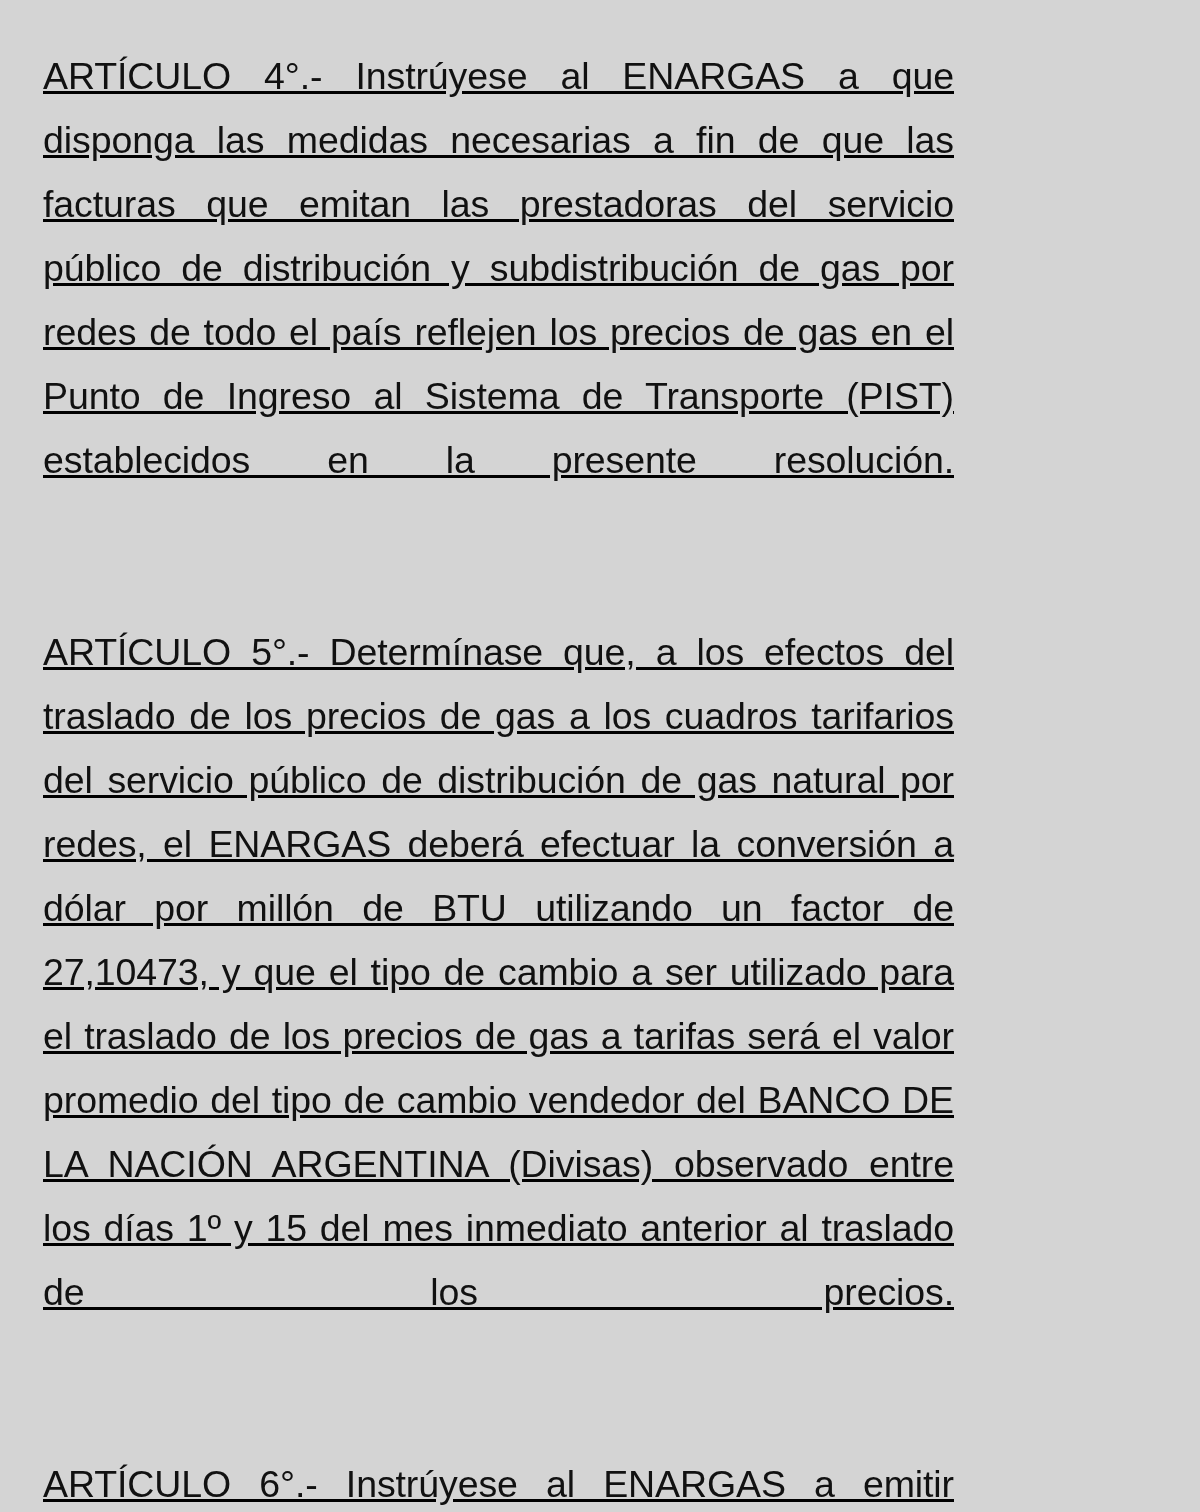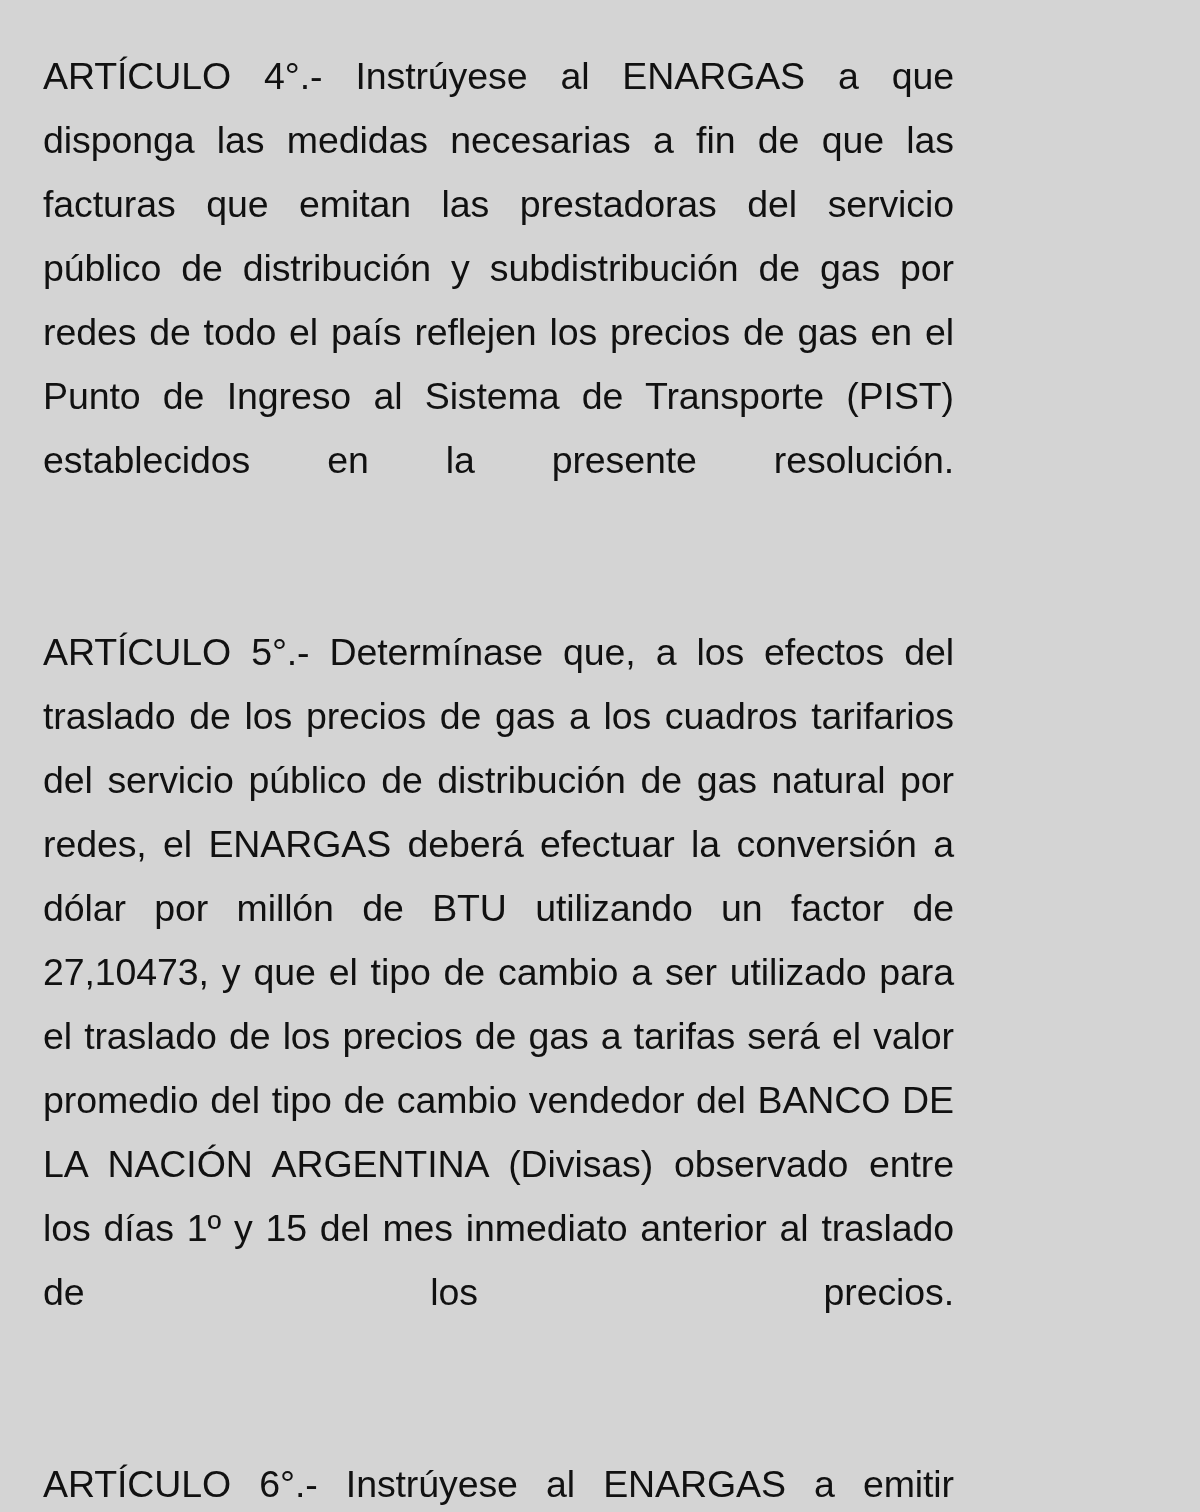--- a/index.html
+++ b/index.html
@@ -14,20 +14,21 @@
     overflow: hidden;
   }
 
   #document-page {
     position: relative;
     width: 996px;
     height: 1512px;
     background: #d4d4d4;
     box-sizing: border-box;
     padding: 44px 42px 0 43px;
+    text-decoration: underline;
   }
 
   .article-paragraph {
     font-family: "Liberation Sans", sans-serif;
     font-size: 37.5px;
     line-height: 64px;
     color: #111111;
     text-align: justify;
     text-justify: inter-word;
     letter-spacing: -0.1px;

